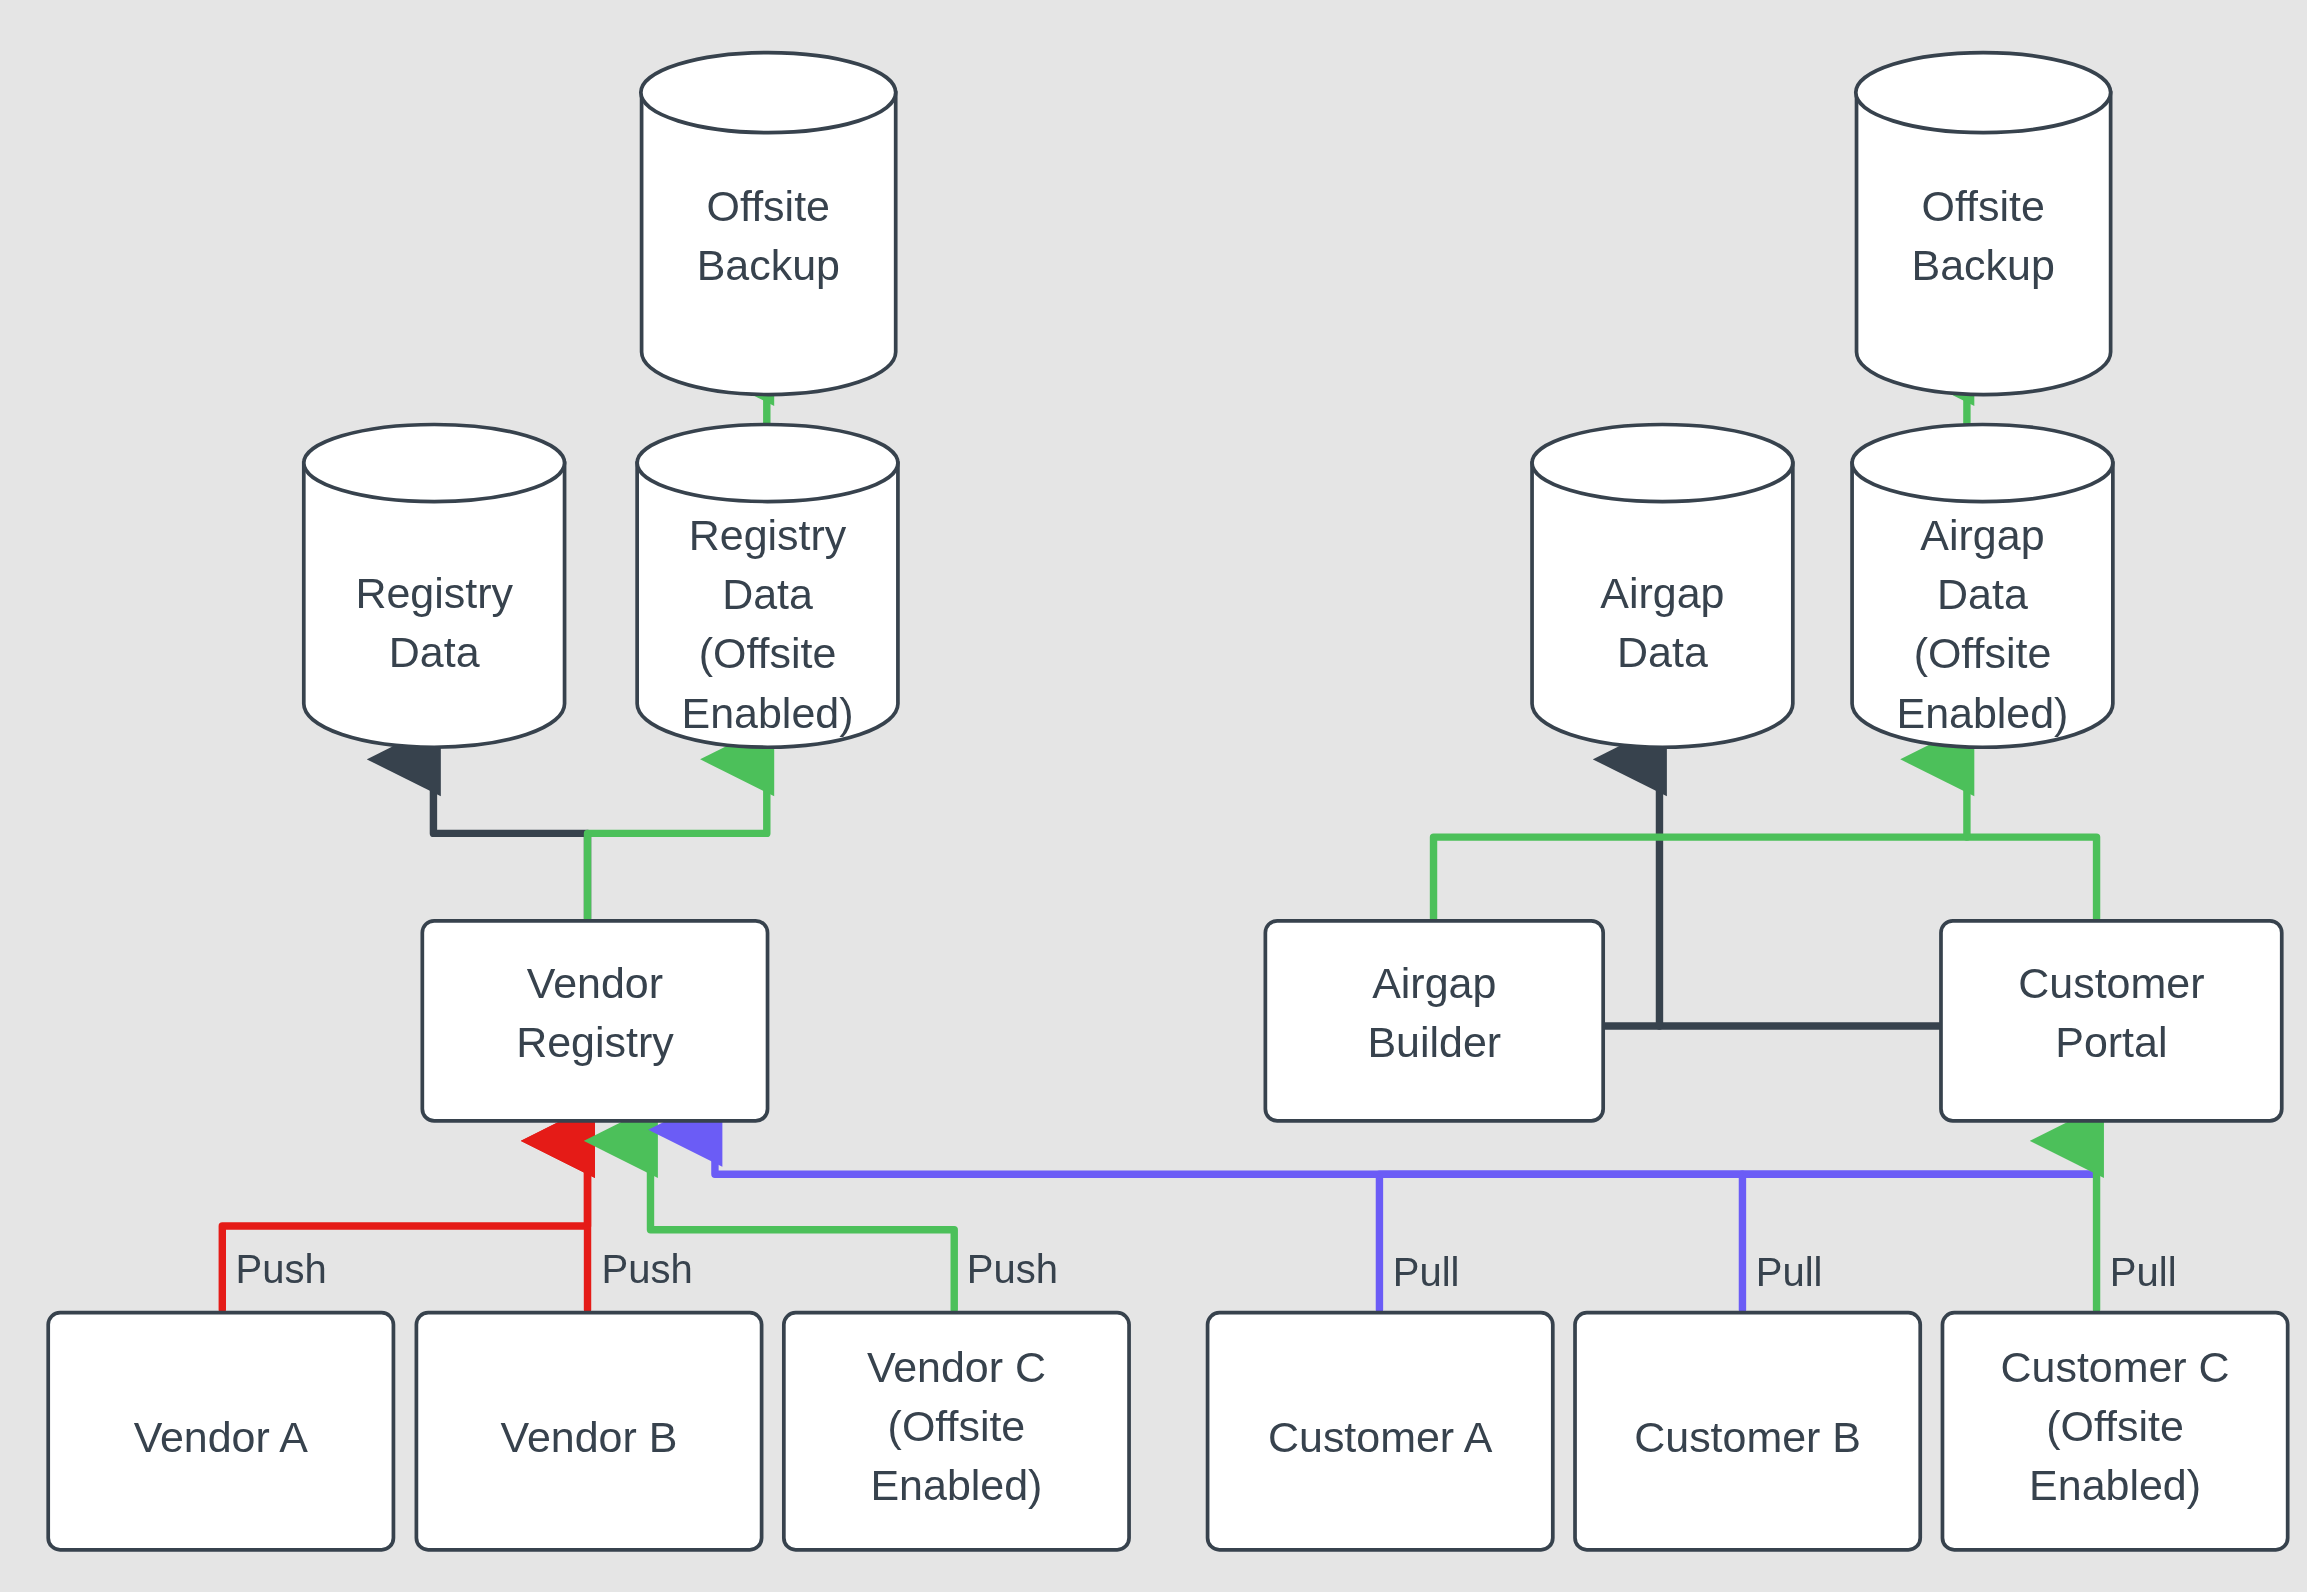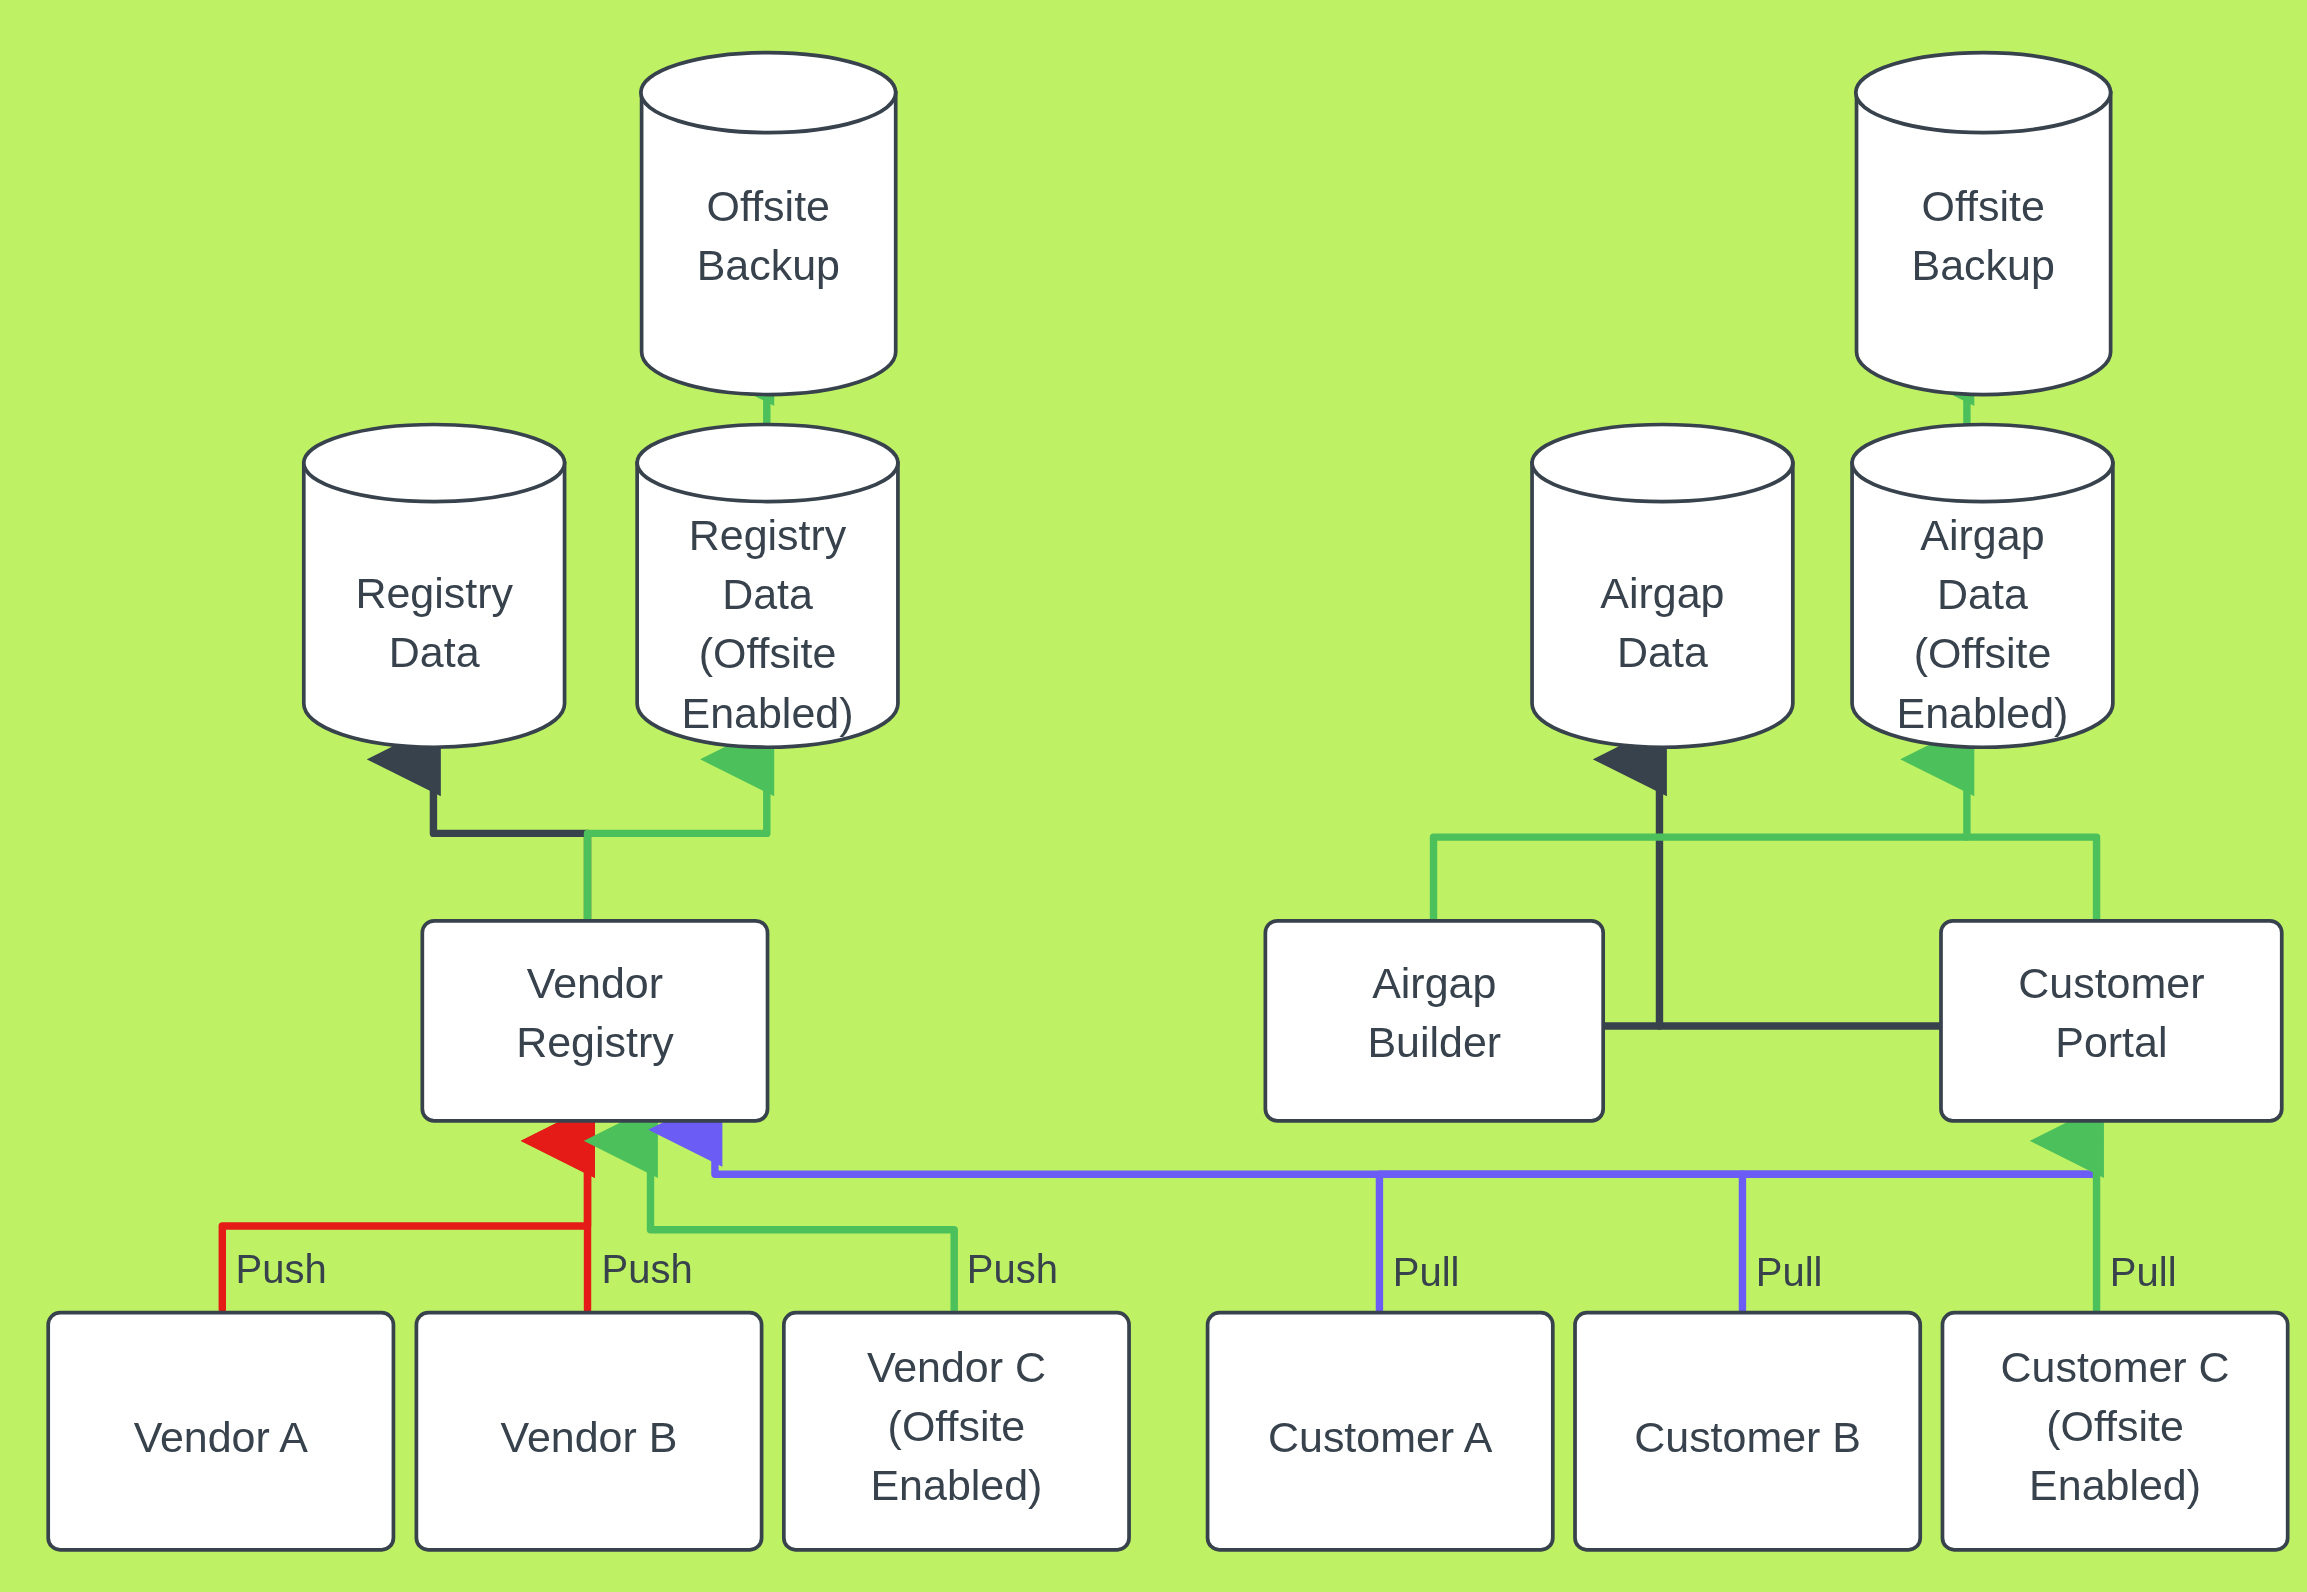--- a/index.html
+++ b/index.html
@@ -1,16 +1,16 @@
 <!DOCTYPE html>
 <html style="font-size:12px"><head>
 <meta charset="utf-8">
 <style>
   html,body{margin:0;padding:0;background:#ffffff;}
-  #stage{position:relative;width:2307px;height:1592px;background:#bef264;
+  #stage{position:relative;width:2307px;height:1592px;background:#e5e5e5;
          font-family:"Liberation Sans",sans-serif;overflow:hidden;}
   svg.layer{position:absolute;left:0;top:0;width:2307px;height:1592px;}
   .node-label{font-family:"Liberation Sans",sans-serif;font-size:58px;fill:#37424D;
               text-anchor:middle;dominant-baseline:middle;}
   .edge-label{font-family:"Liberation Sans",sans-serif;font-size:54px;fill:#37424D;
               text-anchor:start;dominant-baseline:middle;}
   .shape{fill:#ffffff;stroke:#37424D;stroke-width:5;}
   .cyl-top{fill:#ffffff;stroke:#37424D;stroke-width:5;}
   .link{fill:none;stroke-width:10;stroke-linecap:round;stroke-linejoin:round;}
 </style>

